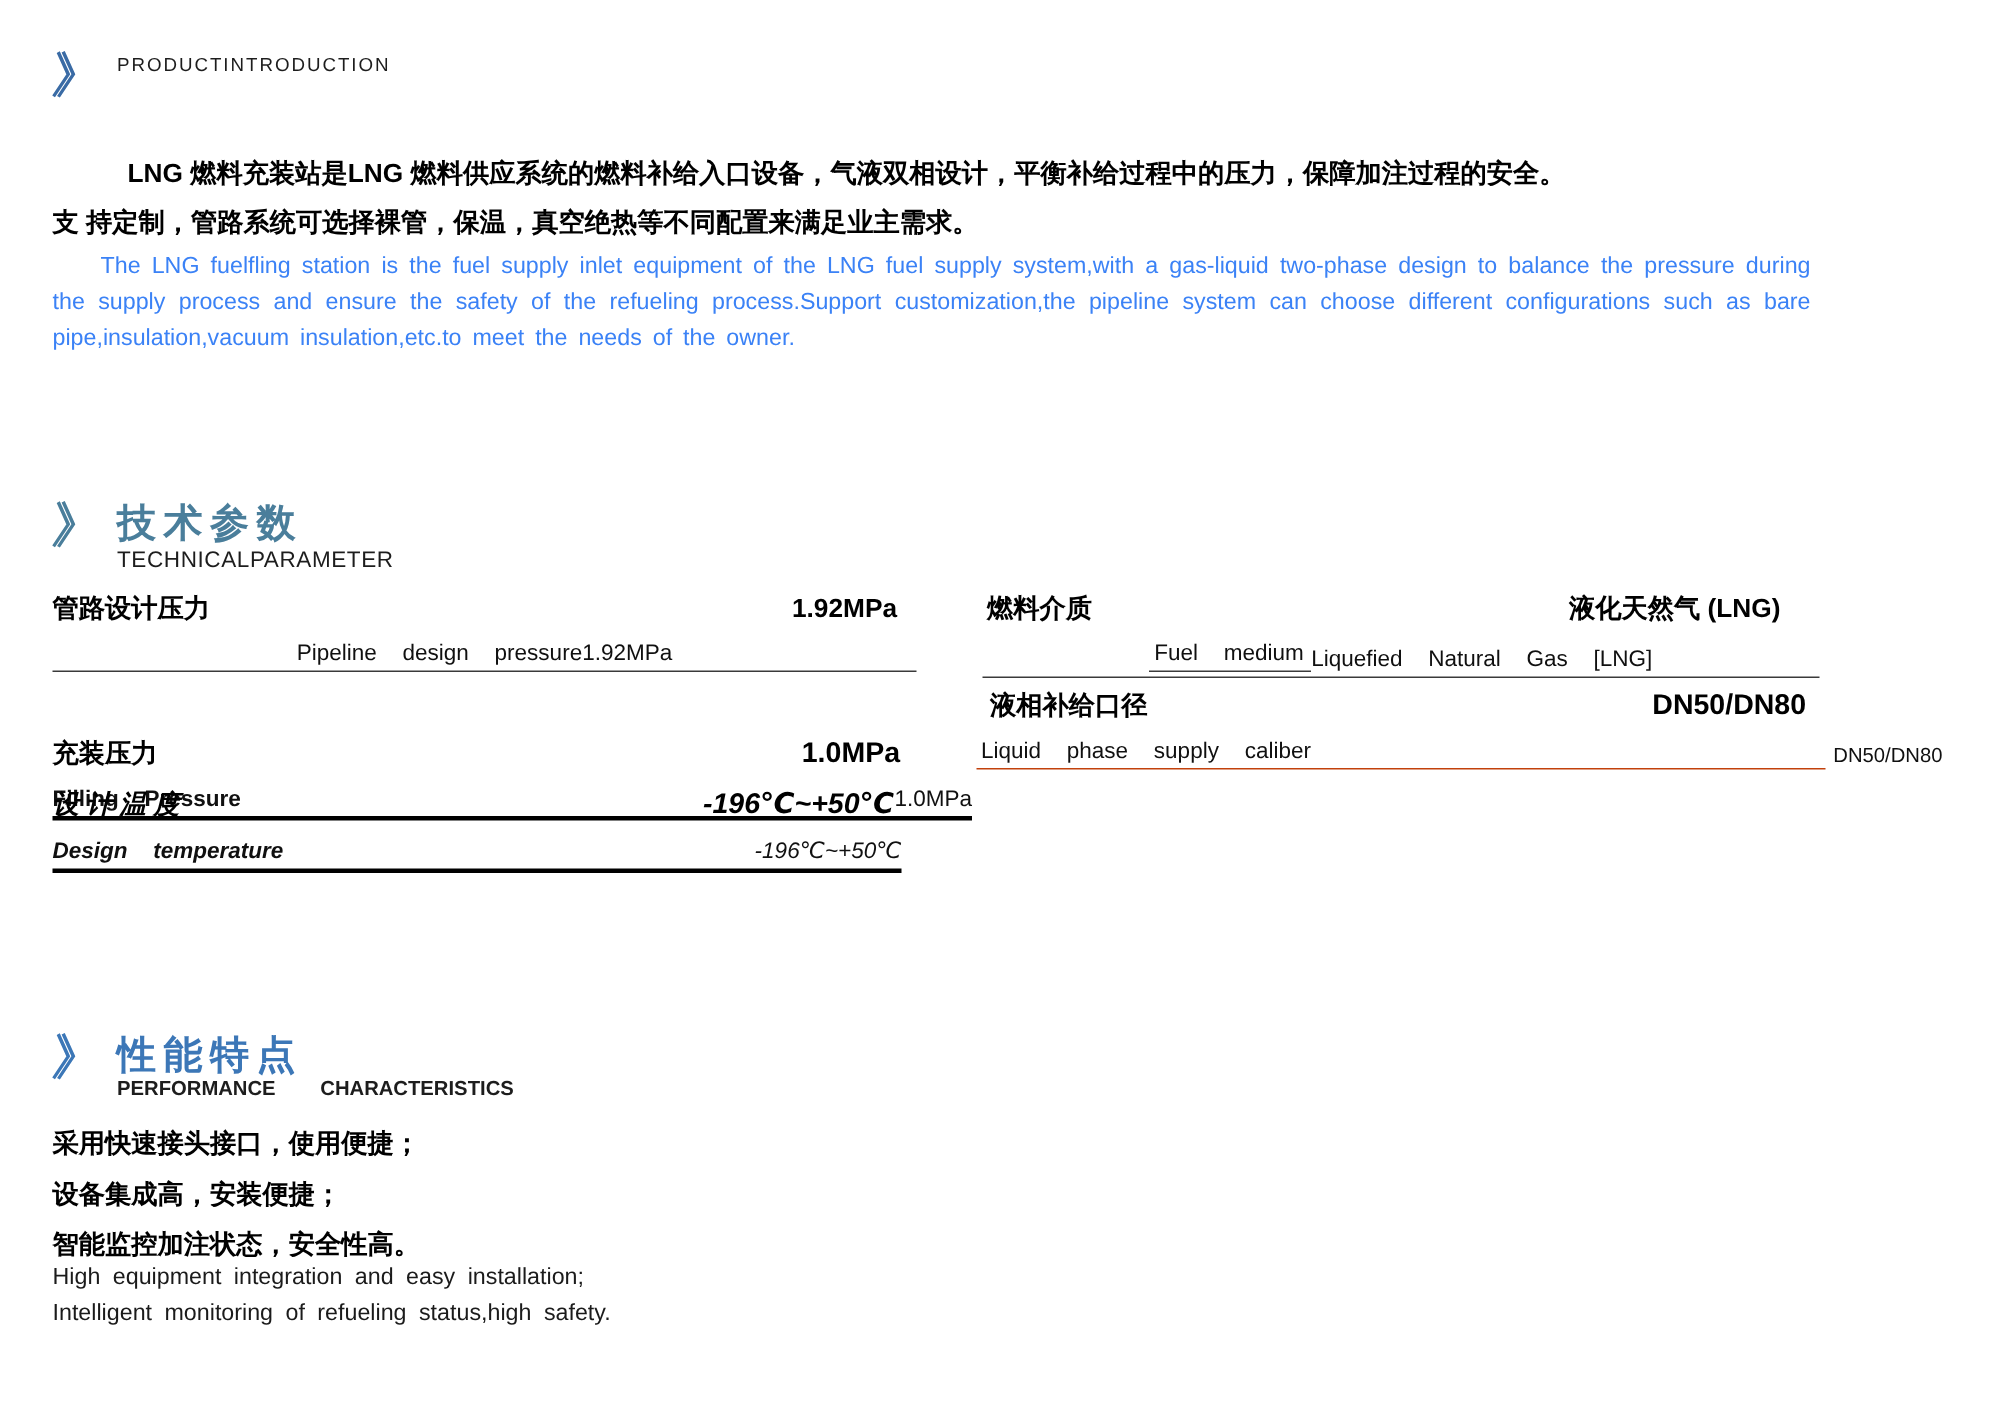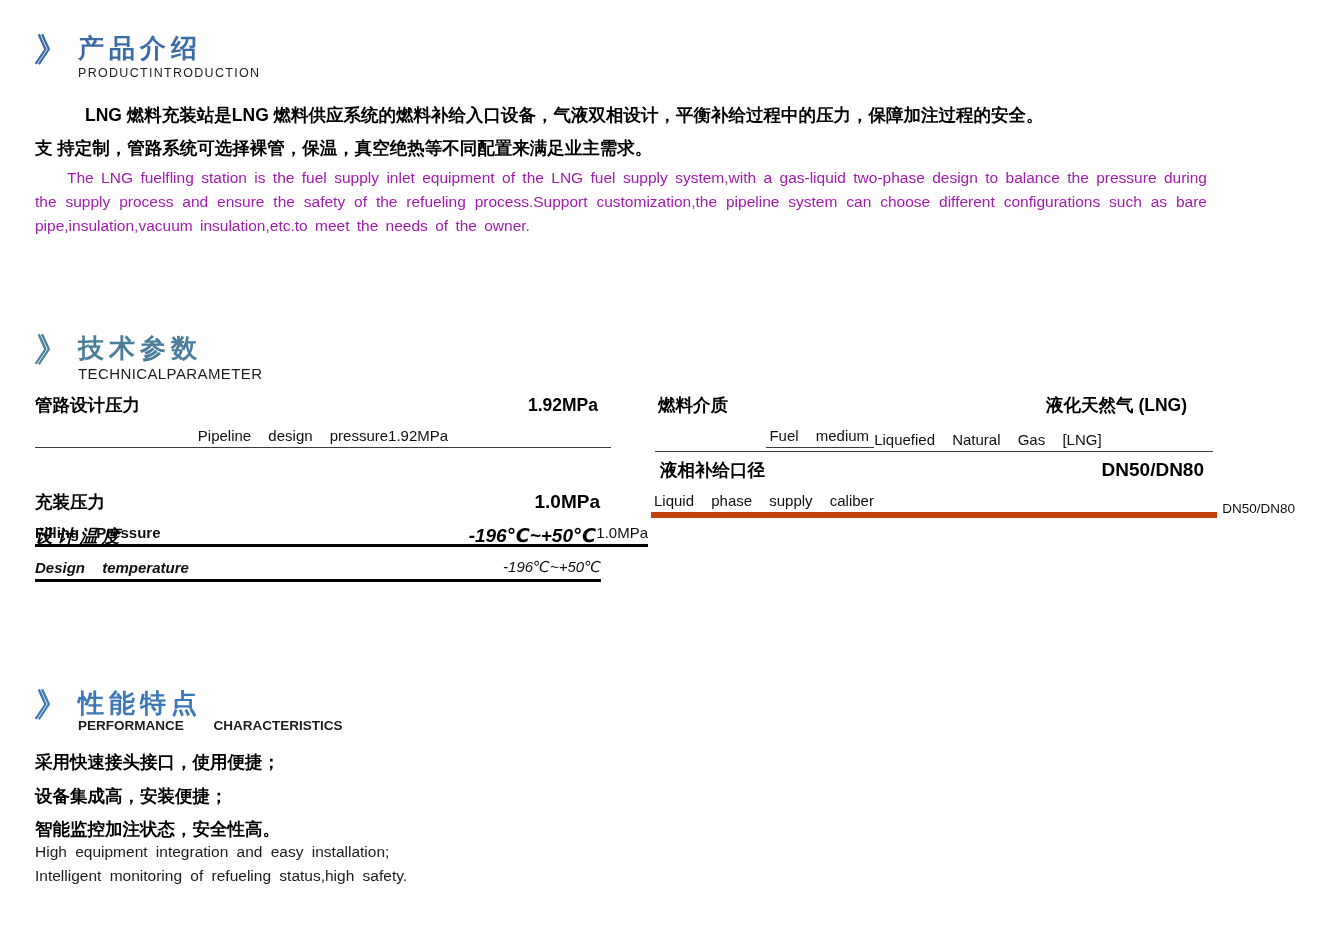--- a/index.html
+++ b/index.html
@@ -13,21 +13,21 @@
   .sec-titles{display:flex;flex-direction:column;}
   .title-zh{font-size:26px;font-weight:bold;letter-spacing:5px;line-height:30px;}
   .title-en{color:#1d1d1d;}
   .intro-en-title{font-size:12.5px;letter-spacing:1.3px;margin-top:3px;}
   .params-en-title{font-size:15px;letter-spacing:0.4px;margin-top:2px;}
   .features-en-title{font-size:13.5px;font-weight:bold;word-spacing:26px;margin-top:0;}
   
   .intro-zh{position:absolute;left:35px;top:99px;width:1170px;font-size:17.5px;font-weight:bold;line-height:33px;}
   .intro-zh .indent{padding-left:50px;}
   .intro-en{position:absolute;left:35px;top:166px;width:1172px;font-size:15.5px;line-height:24px;
-            color:#a21caf;text-align:justify;text-indent:32px;word-spacing:3px;}
+            color:#3b82f6;text-align:justify;text-indent:32px;word-spacing:3px;}
   
   .cell{position:absolute;}
   .zh-row{display:flex;justify-content:space-between;align-items:baseline;height:27px;font-weight:bold;}
   .zh-label{font-size:17.5px;}
   .zh-value{font-size:17.5px;}
   .zh-value.big{font-size:19px;}
   .en-row{display:flex;justify-content:space-between;align-items:flex-end;margin-top:7px;
           padding-bottom:3px;font-size:15px;color:#101010;word-spacing:13px;}
   .en-row.thin{border-bottom:1.5px solid #3a3a3a;justify-content:center;}
   .en-row.thick{border-bottom:3px solid #000;justify-content:space-between;}
@@ -37,36 +37,35 @@
   .cell-l2{left:35px;top:458px;width:613px;margin-top:32px;}
   .cell-r2{left:651px;top:458px;width:644px;}
   .cell-l3{left:35px;top:524px;width:566px;font-style:italic;}
   .cell-l1 .zh-value{padding-right:13px;}
   .cell-r1 .zh-row{padding-left:3px;}
   .cell-r1 .zh-value{padding-right:26px;}
   .cell-r1 .fuel-medium{border-bottom:1.5px solid #3a3a3a;padding:0 5px 3px 3px;}
   .cell-l2 .zh-value{padding-right:48px;}
   .cell-r2 .zh-row{width:553px;padding-left:9px;box-sizing:border-box;}
   .cell-r2 .en-row{word-spacing:13px;}
-  .cell-r2 .en-fill{flex:1;border-bottom:6px solid #c2410c;padding:0 0 3px 3px;}
+  .cell-r2 .en-fill{flex:1;border-bottom:1px solid #c2410c;padding:0 0 3px 3px;}
   .cell-r2 .en-value-outside{font-size:13.5px;margin-left:5px;padding-bottom:2px;word-spacing:normal;}
   .cell-l3 .zh-value{padding-right:5px;}
   
   .features-zh{position:absolute;left:35px;top:746px;font-size:17.5px;font-weight:bold;line-height:33.5px;}
   .features-en{position:absolute;left:35px;top:840px;font-size:15.5px;line-height:23.5px;color:#1b1b1b;word-spacing:4px;}
 </style>
 </head>
 <body>
 
 <div class="page">
 
   <div class="sec-header" style="left:35px;top:33px;">
     <span class="marker" style="color: rgb(58, 107, 165);">》</span>
     <div class="sec-titles">
-      <div class="title-zh" style="color: rgb(58, 107, 165);">产品介绍</div>
       <div class="title-en intro-en-title">PRODUCTINTRODUCTION</div>
     </div>
   </div>
 
   <div class="intro-zh">
     <div class="indent">LNG  燃料充装站是LNG  燃料供应系统的燃料补给入口设备，气液双相设计，平衡补给过程中的压力，保障加注过程的安全。</div>
     <div>支 持定制，管路系统可选择裸管，保温，真空绝热等不同配置来满足业主需求。</div>
   </div>
 
   <div class="intro-en">The LNG fuelfling station is the fuel supply inlet equipment of the LNG fuel supply system,with a gas-liquid two-phase design to balance the pressure during the supply process and ensure the safety of the refueling process.Support customization,the pipeline system can choose different configurations such as bare pipe,insulation,vacuum insulation,etc.to meet the needs of the owner.</div>

